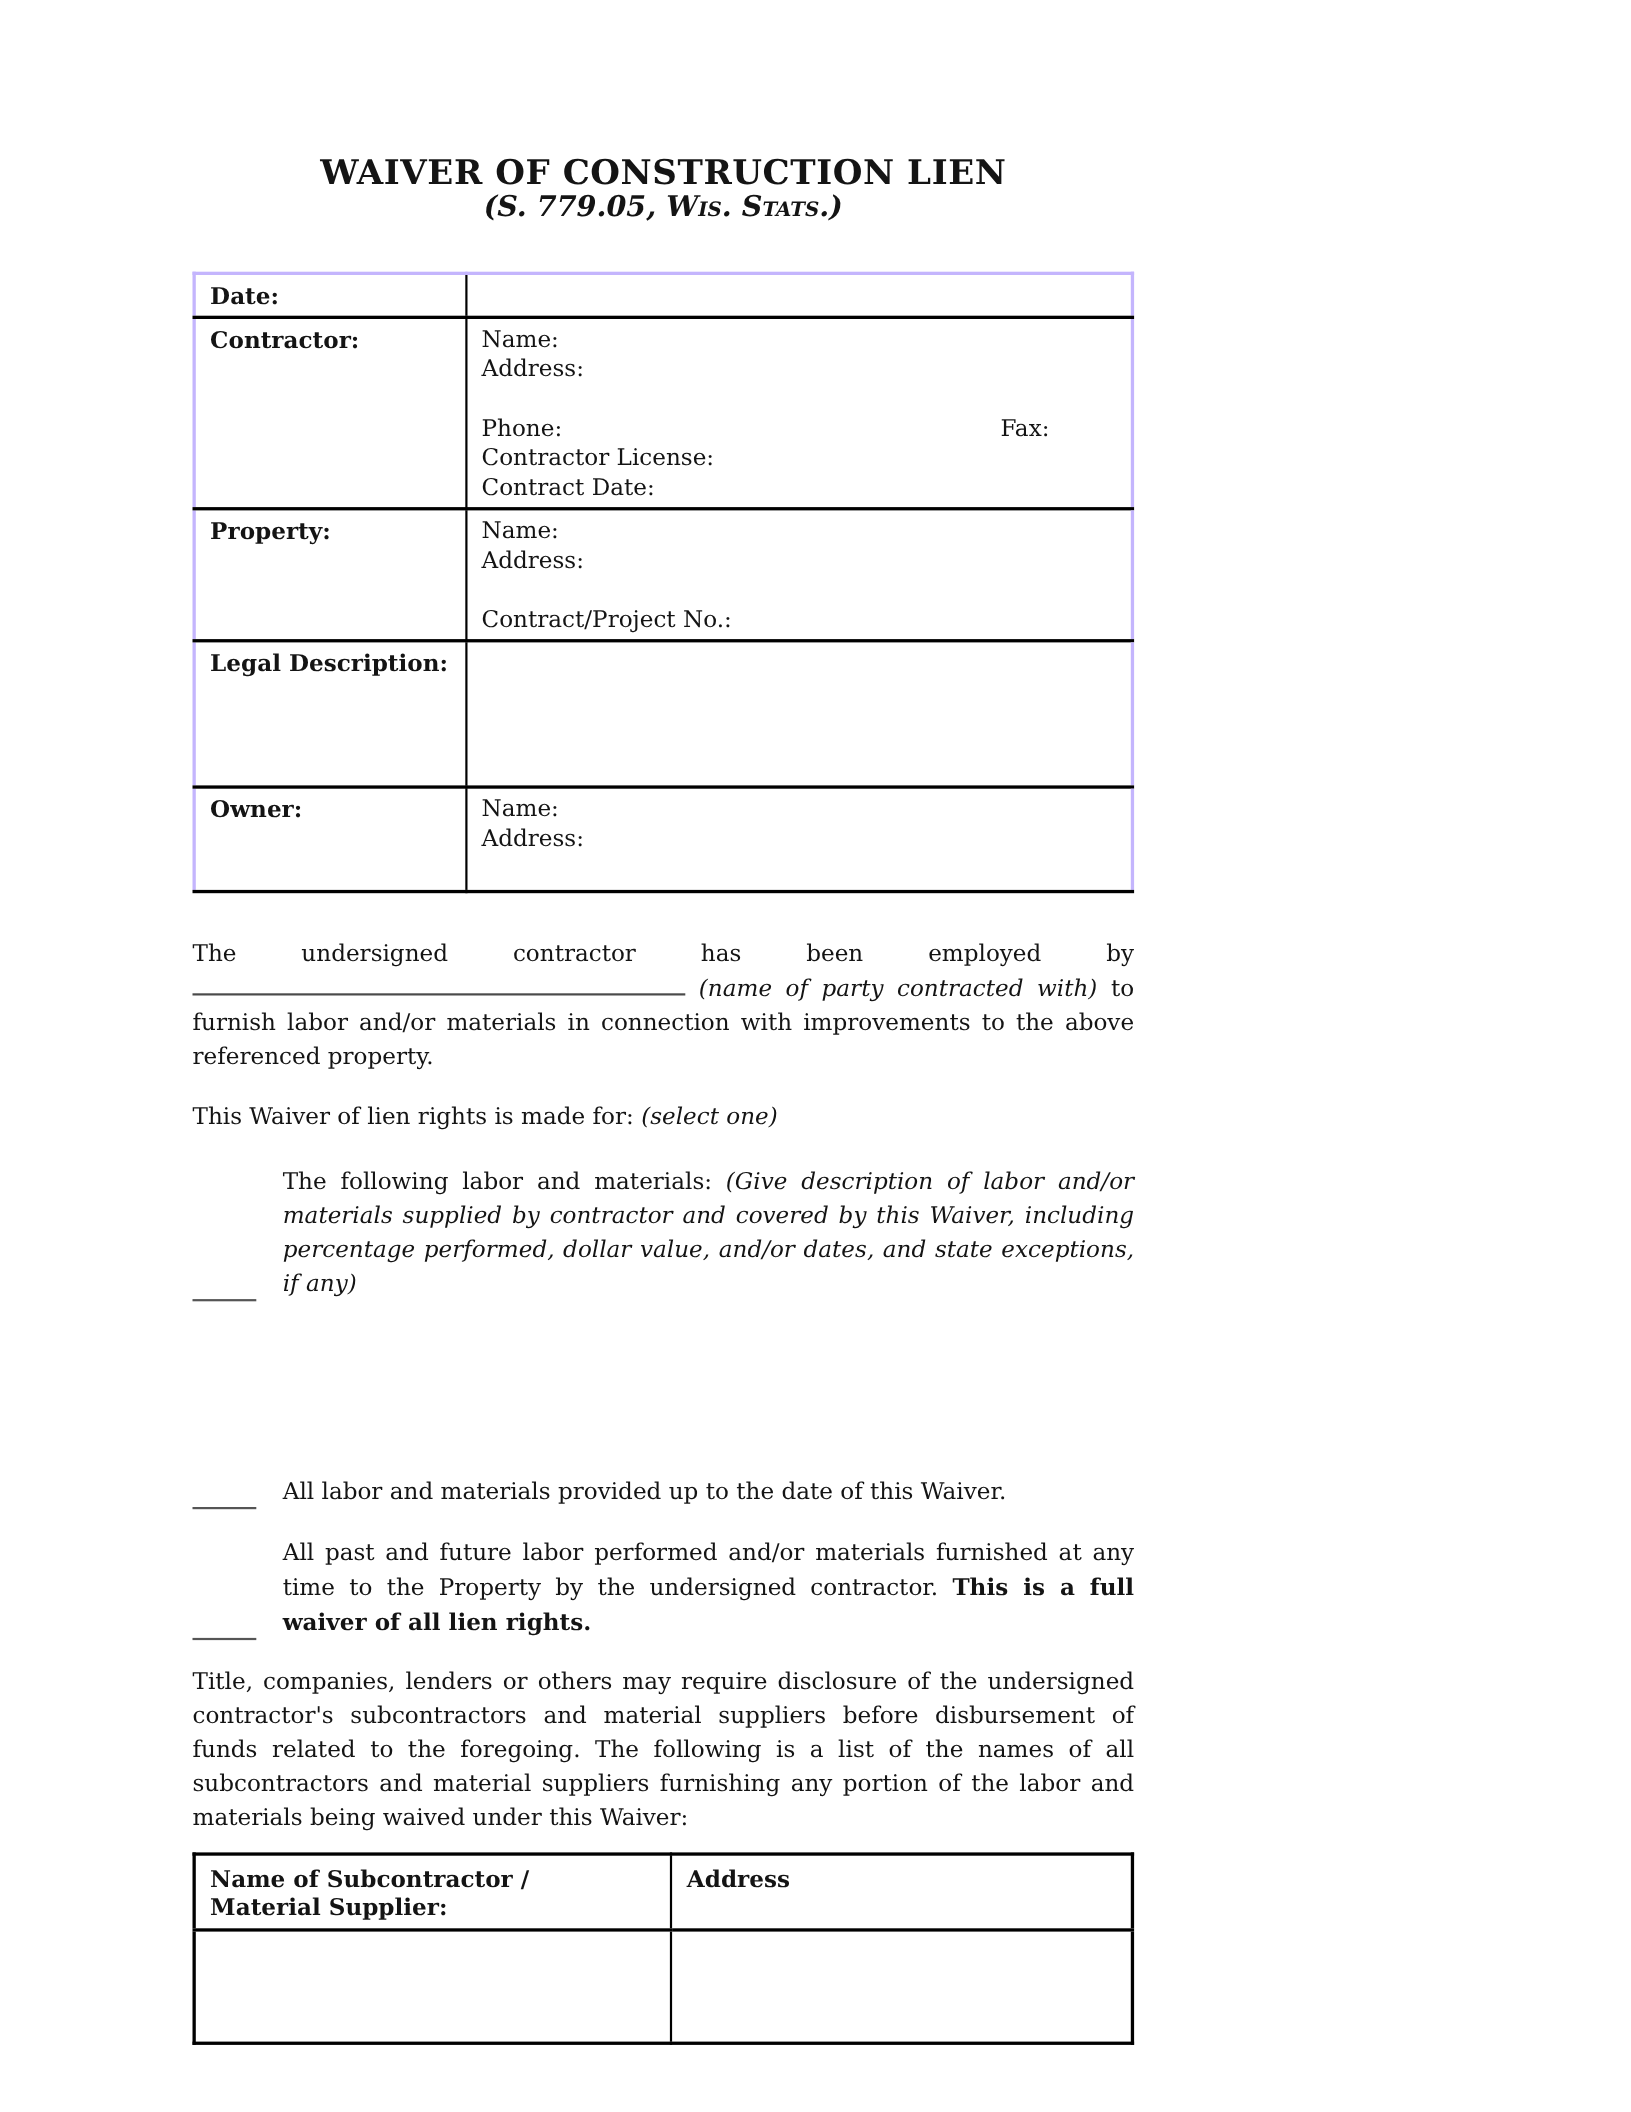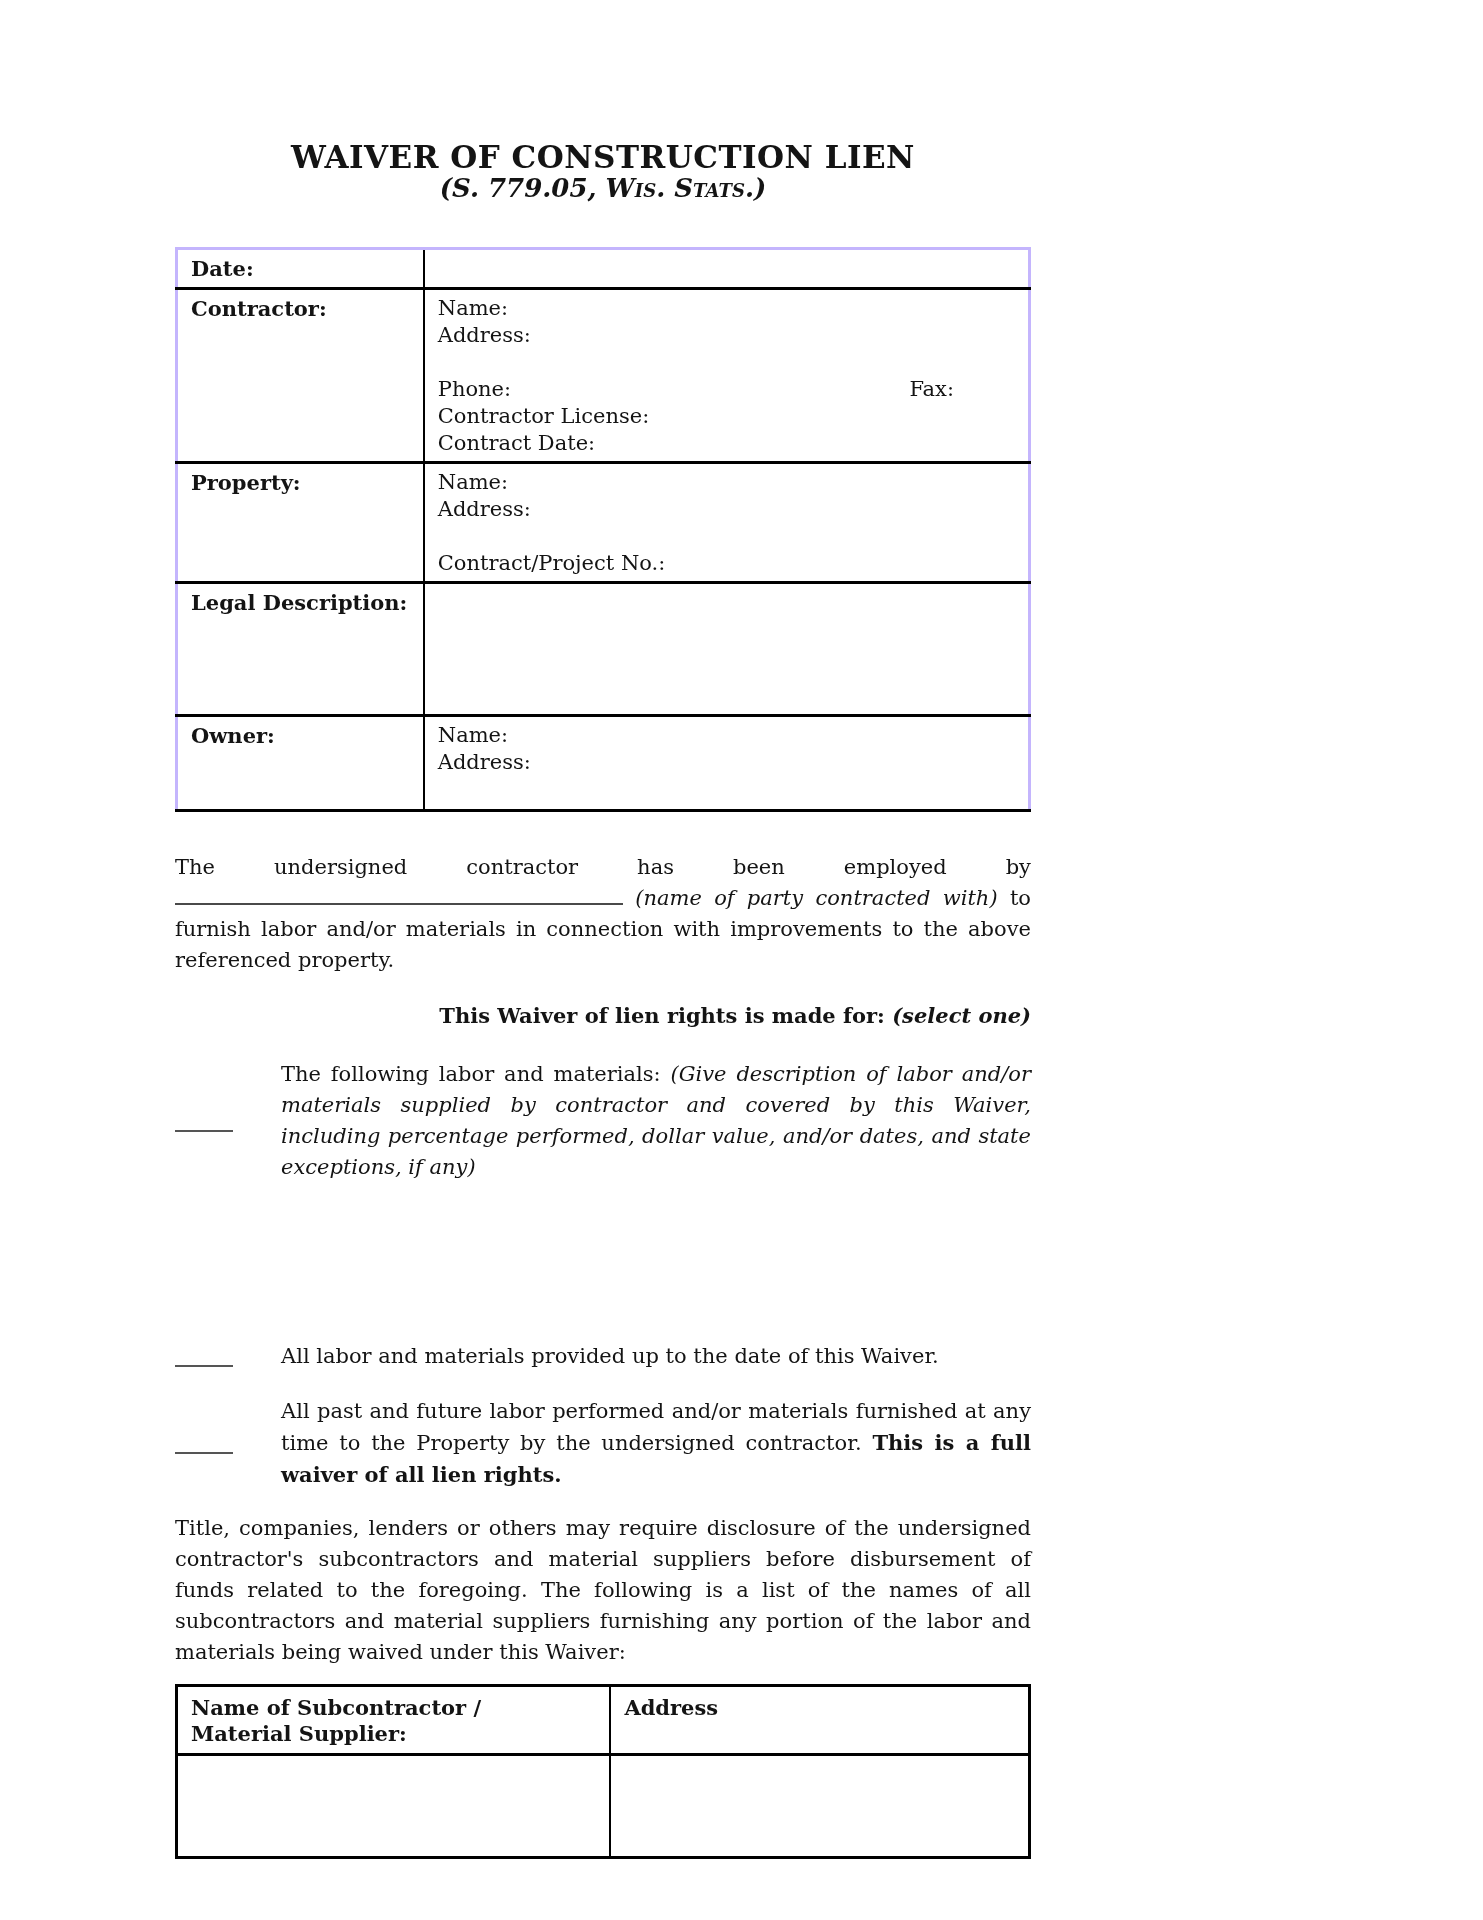--- a/index.html
+++ b/index.html
@@ -48,30 +48,30 @@
   .cell-line { white-space: nowrap; }
   .line-spacer { height: 27px; }
   .phone-span { display: inline-block; width: 465px; }
   
   .para {
     font-size: 21px; line-height: 31px;
     text-align: justify;
     margin: 0;
   }
   .employment { margin-top: 40px; }
-  .select-line { margin-top: 24px; text-align: right; font-weight: bold; }
+  .select-line { margin-top: 24px; text-align: left; }
   .disclosure { margin-top: 22px; }
   .it { font-style: italic; }
   .inline-blank {
     display: inline-block;
     width: 448px; height: 14px;
     border-bottom: 2px solid #4a4a4a;
   }
   
-  .option { display: flex; align-items: center; gap: 24px; }
+  .option { display: flex; align-items: flex-end; }
   .opt-1 { margin-top: 28px; }
   .opt-2 { margin-top: 158px; }
   .opt-3 { margin-top: 24px; }
   .opt-blank {
     width: 58px; height: 20px;
     border-bottom: 2px solid #555;
     margin-right: 24px;
     flex-shrink: 0;
   }
   .opt-text {

